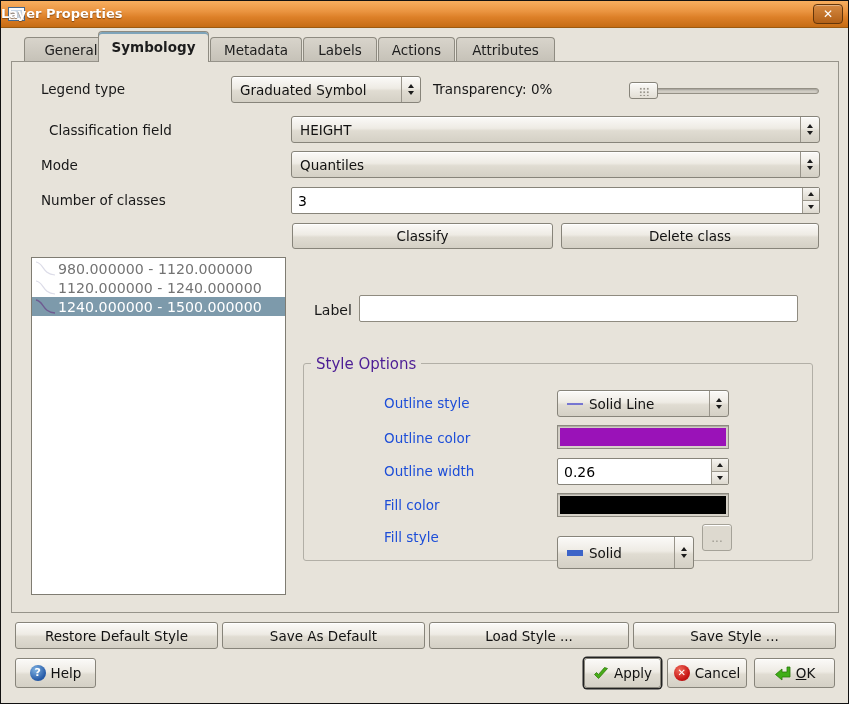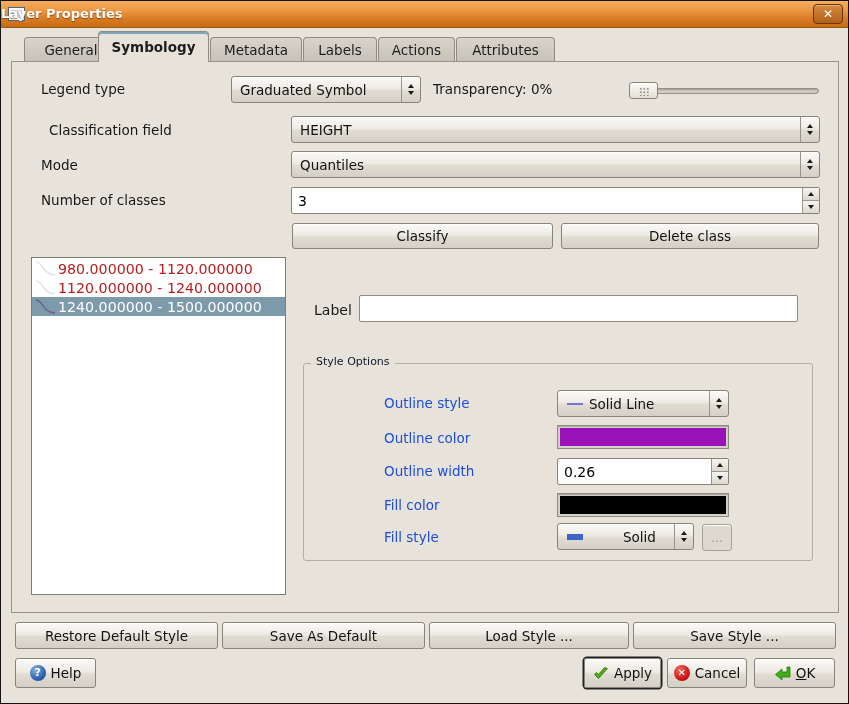--- a/index.html
+++ b/index.html
@@ -64,33 +64,33 @@
     border:1px solid #949085; border-radius:3px; box-shadow:inset 0 1px 2px rgba(0,0,0,.25); }
   .slider-handle { position:absolute; left:0; top:0; width:29px; height:17px;
     border:1px solid #87847a; border-radius:3px;
     background:linear-gradient(#fbfaf8,#e3dfd5); box-shadow:inset 0 1px 0 #fff; }
   .slider-handle::after { content:""; position:absolute; left:9px; top:4px; width:11px; height:9px;
     background-image:radial-gradient(#9a968c 35%, transparent 40%); background-size:3.5px 3.5px; }
 
   
   .listbox { position:absolute; left:30px; top:256px; width:255px; height:338px;
     background:#fff; border:1px solid #7f7c72; padding-top:1px; }
-  .list-item { display:flex; align-items:center; height:19px; font-size:14.2px; color:#b91c1c; padding-left:1px; }
+  .list-item { display:flex; align-items:center; height:19px; font-size:14.2px; color:#737373; padding-left:1px; }
   .list-item.selected { background:#7d9aab; color:#fff; }
   .item-icon { width:25px; height:17px; flex:none; }
 
   
   .text-input { position:absolute; background:#fff; border:1px solid #8f8b80; border-radius:2px;
     font-size:14px; font-family:inherit; padding:2px 6px; outline:none; }
 
   
   .groupbox { position:absolute; left:302px; top:362px; width:510px; height:198px;
     border:1px solid #b2afa6; border-radius:3px; }
   .groupbox-title { position:absolute; left:7px; top:-9px; background:#e7e3da; padding:0 5px;
-    font-size:11px; color:#0f172a; }
+    font-size:15px; color:#4c1d95; }
   .g-label { position:absolute; font-size:13.5px; color:#1d4ed8; white-space:nowrap; }
   .swatch { position:absolute; border:1px solid #8d8a80; background:#d6d2c8; padding:2px;
     box-shadow:inset 0 1px 1px rgba(0,0,0,.2); }
   .swatch-inner { width:100%; height:100%; }
   .combo-icon { margin-right:5px; flex:none; }
   .btn.disabled { color:#9a978d; background:#ddd9cf; border-color:#a5a298; font-size:12px; }
 
   
   .bottom-btn { height:27px; top:621px; }
   .dlg-btn { height:30px; top:657px; gap:5px; padding:0 8px; }
@@ -228,21 +228,21 @@
           </span>
       </span>
     </div>
 
     <div class="g-label" style="left:80px; top:133px;">Fill color</div>
     <div class="swatch" style="left:253px; top:129px; width:172px; height:24px;">
       <div class="swatch-inner" style="background: rgb(0, 0, 0);"></div>
     </div>
 
     <div class="g-label" style="left:80px; top:165px;">Fill style</div>
-    <div class="btn combo" style="left:253px; top:159px; width:137px; height:27px;gap:34px;">
+    <div class="btn combo" style="left:253px; top:172px; width:137px; height:33px;">
       <svg class="combo-icon" width="18" height="10" viewBox="0 0 18 10">
         <rect x="1" y="2" width="16" height="6" fill="#3c64c8"></rect>
       </svg>
       <span>Solid</span>
       <span class="combo-arrows">
           <i class="tri-up"></i>
           <i class="tri-down"></i>
         </span>
     </div>
     <div class="btn disabled" style="left:398px; top:160px; width:30px; height:27px;">...</div>

